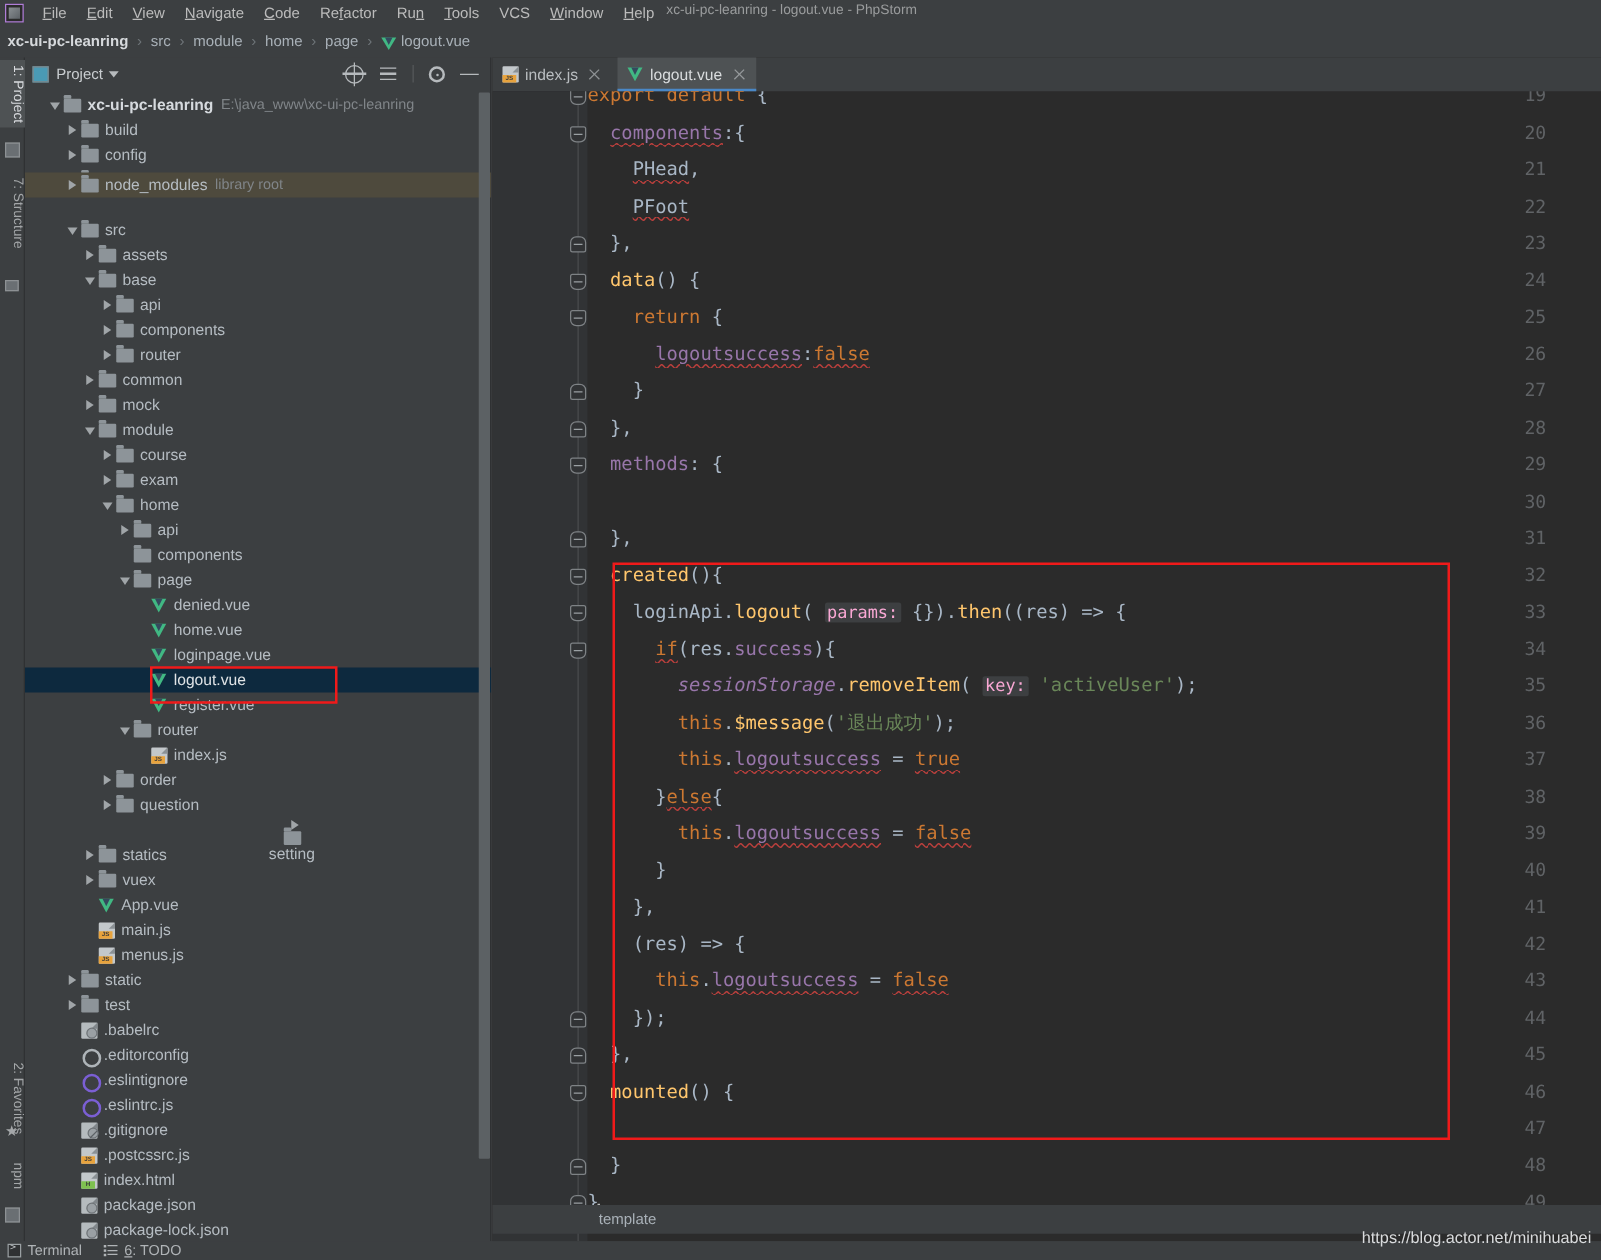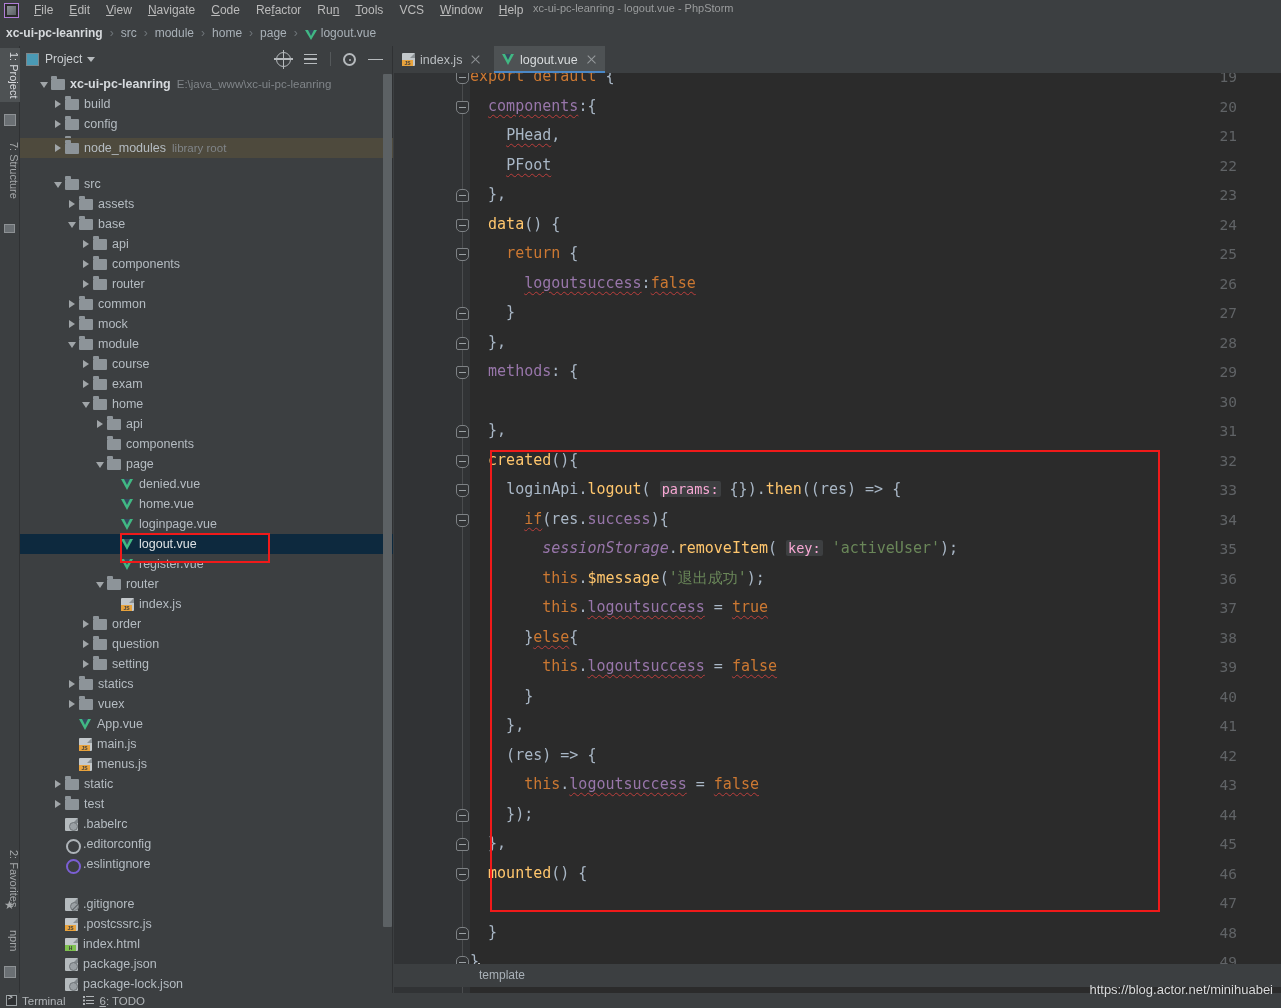--- a/index.html
+++ b/index.html
@@ -579,21 +579,21 @@
         <div class="trow" style="position: absolute; left: 0px; right: 0px; top: 540px; padding-left: 60px;">
           <div class="arw r"></div>
           <div class="folder"></div>
           <span class="tlbl">order</span>
         </div>
         <div class="trow" style="position: absolute; left: 0px; right: 0px; top: 560px; padding-left: 60px;">
           <div class="arw r"></div>
           <div class="folder"></div>
           <span class="tlbl">question</span>
         </div>
-        <div class="trow" style="position: absolute; left: 0px; right: 0px; top: 580px; padding-left: 60px;">
+        <div class="trow" style="position: absolute; left: 0px; right: 0px; top: 580px; padding-left: 60px; flex-direction: column;">
           <div class="arw r"></div>
           <div class="folder"></div>
           <span class="tlbl">setting</span>
         </div>
         <div class="trow" style="position: absolute; left: 0px; right: 0px; top: 600px; padding-left: 46px;">
           <div class="arw r"></div>
           <div class="folder"></div>
           <span class="tlbl">statics</span>
         </div>
         <div class="trow" style="position: absolute; left: 0px; right: 0px; top: 620px; padding-left: 46px;">
@@ -637,20 +637,25 @@
         </div>
         <div class="trow" style="position: absolute; left: 0px; right: 0px; top: 760px; padding-left: 32px;">
           <div class="arw"></div>
           <div class="cfgico gearfile"></div>
           <span class="tlbl">.editorconfig</span>
         </div>
         <div class="trow" style="position: absolute; left: 0px; right: 0px; top: 780px; padding-left: 32px;">
           <div class="arw"></div>
           <div class="circ-o"></div>
           <span class="tlbl">.eslintignore</span>
+        </div>
+        <div class="trow" style="position: absolute; left: 0px; right: 0px; top: 800px; padding-left: 32px;">
+          <div class="arw"></div>
+          <div class="circ-o"></div>
+          <span class="tlbl">.eslintrc.js</span>
         </div>
         <div class="trow" style="position: absolute; left: 0px; right: 0px; top: 820px; padding-left: 32px;">
           <div class="arw"></div>
           <div class="cfgico gitico">
             <span class="slash"></span>
           </div>
           <span class="tlbl">.gitignore</span>
         </div>
         <div class="trow" style="position: absolute; left: 0px; right: 0px; top: 840px; padding-left: 32px;">
           <div class="arw"></div>

